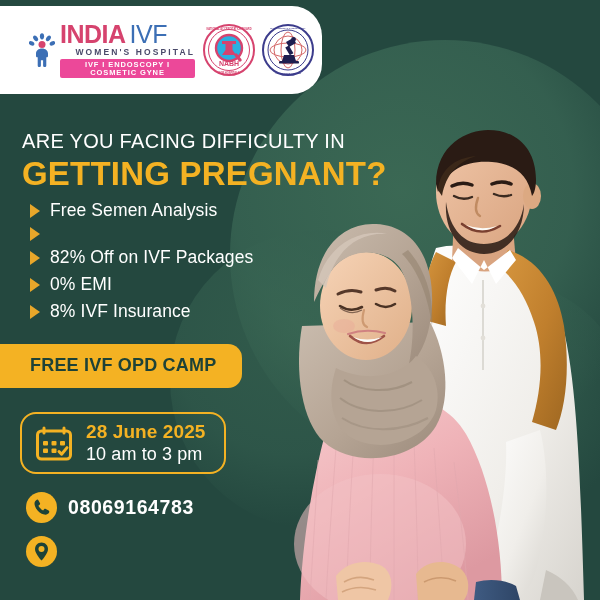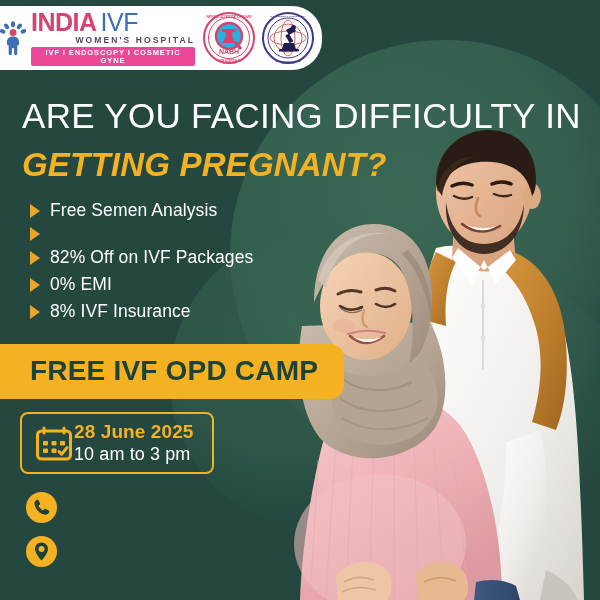--- a/index.html
+++ b/index.html
@@ -22,25 +22,25 @@
     background:radial-gradient(circle at 40% 35%, #3C6A55 0%, #356050 45%, rgba(45,83,70,0) 72%);
     pointer-events:none;
   }
   .glow.g1 { width:430px; height:430px; right:-60px; top:40px; opacity:.95; }
   .glow.g2 { width:300px; height:300px; right:130px; top:230px; opacity:.55; }
   .glow.g3 { width:260px; height:260px; right:-30px; bottom:60px; opacity:.45; }
 
   
   .header-bar {
     position:absolute; left:0; top:6px;
-    width:322px; height:64px;
+    width:322px; height:88px;
     background:#FFFFFF;
     border-radius:0 30px 30px 0;
     display:flex; align-items:center;
-    padding:0 8px 0 0;
+    padding:0 8px 0 29px;
     gap:8px;
     z-index:6;
   }
   .brand { display:flex; align-items:center; gap:5px; }
   .brand-mark { width:26px; height:34px; position:relative; flex:0 0 auto; }
   .brand-text { line-height:1; }
   .brand-top { display:flex; align-items:baseline; gap:4px; }
   .brand-india {
     font-size:25px; font-weight:bold; color:#D6436E;
     letter-spacing:-.5px; font-family:"Liberation Sans", sans-serif;
@@ -60,26 +60,26 @@
   }
   .badges { display:flex; align-items:center; gap:7px; margin-left:auto; }
   .badge-circle { width:52px; height:52px; flex:0 0 auto; }
 
   
   .headline {
     position:absolute; left:22px; top:96px; z-index:5;
     width:560px;
   }
   .headline-1 {
-    color:#FFFFFF; font-size:35px; font-weight:normal;
-    letter-spacing:.3px; line-height:1.12; white-space:nowrap;
+    color:#FFFFFF; font-size:20px; font-weight:normal;
+    letter-spacing:.3px; line-height:1.12; white-space:nowrap;margin-top:34px;
   }
   .headline-2 {
     color:#F4B223; font-size:33px; font-weight:bold;
-    letter-spacing:.2px; line-height:1.12; margin-top:12px; white-space:nowrap;font-style:italic;
+    letter-spacing:.2px; line-height:1.12; margin-top:4px; white-space:nowrap;
   }
 
   
   .bullets {
     position:absolute; left:30px; top:200px; z-index:5;
     display:flex; flex-direction:column; gap:6px;
   }
   .bullet { display:flex; align-items:center; gap:10px; }
   .bullet-arrow {
     width:0; height:0; flex:0 0 auto;
@@ -94,31 +94,31 @@
 
   
   .camp-banner {
     position:absolute; left:0; top:344px; z-index:5;
     background:#F4B223;
     border-radius:0 14px 14px 0;
     padding:11px 26px 12px 30px;
     display:inline-block;
   }
   .camp-text {
-    color:#1E4237; font-size:28px; font-weight:bold; letter-spacing:.2px;
+    color:#1E4237; font-size:18px; font-weight:bold; letter-spacing:.2px;
     white-space:nowrap;
   }
 
   
   .date-box {
     position:absolute; left:20px; top:412px; z-index:5;
     border:2.5px solid #F4B223;
-    border-radius:8px;
+    border-radius:16px;
     padding:7px 18px 7px 12px;
-    display:flex; align-items:center; gap:0;
+    display:flex; align-items:center; gap:12px;
   }
   .cal-icon { width:40px; height:40px; flex:0 0 auto; }
   .date-lines { line-height:1.15; }
   .date-day {
     color:#F4B223; font-size:19px; font-weight:bold; letter-spacing:.1px;
     white-space:nowrap;
   }
   .date-time {
     color:#FFFFFF; font-size:18px; font-weight:normal; letter-spacing:.1px;
     white-space:nowrap; margin-top:1px;
@@ -394,20 +394,21 @@
       <div class="date-day">28 June 2025</div>
       <div class="date-time">10 am to 3 pm</div>
     </div>
   </div>
 
   <div class="contact phone">
     <svg class="c-icon" viewBox="0 0 31 31" xmlns="http://www.w3.org/2000/svg">
       <circle cx="15.5" cy="15.5" r="15.5" fill="#F4B223"></circle>
       <path d="M10.8 7.8 C9.2 8.6 8.2 10.4 8.6 12.6 C9.4 17.2 13.6 21.6 18.2 22.6 C20.4 23.1 22.2 22.1 23.1 20.5 C23.5 19.8 23.3 19 22.6 18.6 L19.8 17 C19.2 16.7 18.5 16.8 18.1 17.3 L17.1 18.5 C15.1 17.5 13.4 15.8 12.4 13.8 L13.6 12.8 C14.1 12.4 14.3 11.7 13.9 11.1 L12.4 8.3 C12 7.6 11.5 7.4 10.8 7.8 Z" fill="#1E4237"></path>
     </svg>
+    <span class="c-text">08069164783</span>
   </div>
 
   <div class="contact addr">
     <svg class="c-icon" viewBox="0 0 31 31" xmlns="http://www.w3.org/2000/svg">
       <circle cx="15.5" cy="15.5" r="15.5" fill="#F4B223"></circle>
       <path d="M15.5 6.6 C11.9 6.6 9 9.5 9 13.1 C9 18 15.5 24.6 15.5 24.6 C15.5 24.6 22 18 22 13.1 C22 9.5 19.1 6.6 15.5 6.6 Z" fill="#1E4237"></path>
       <circle cx="15.5" cy="13.1" r="3" fill="#F4B223"></circle>
     </svg>
   </div>
 

